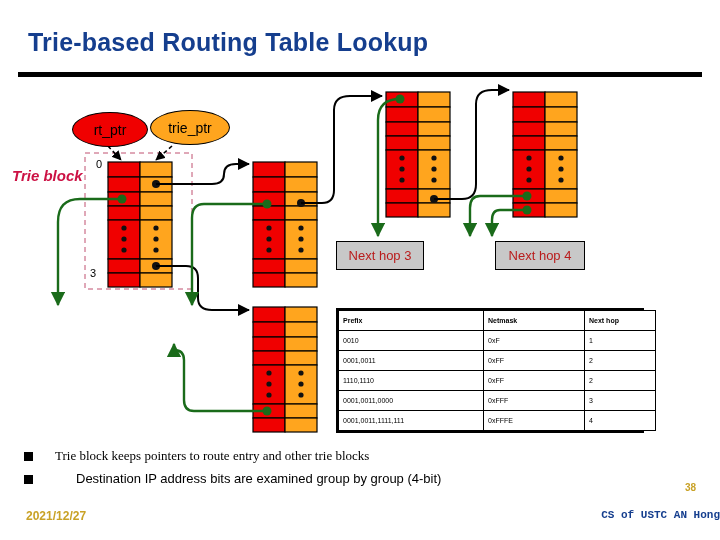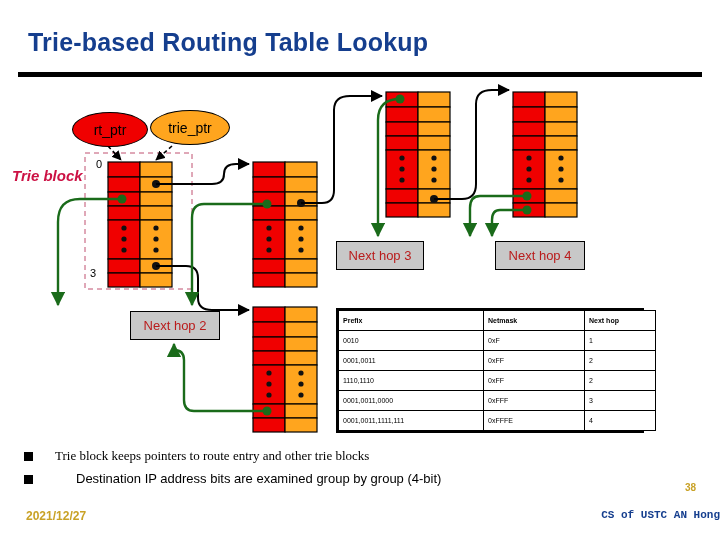--- a/index.html
+++ b/index.html
@@ -388,23 +388,20 @@
     <span>rt_ptr</span>
   </div>
   <div class="ellipse" id="trie-ptr-ellipse">
     <span>trie_ptr</span>
   </div>
 
   <div id="trie-block-label">Trie block</div>
   <div class="idx-label" id="idx-0">0</div>
   <div class="idx-label" id="idx-15">3</div>
 
-  <div class="nexthop" id="nexthop2">
-    <span>Next hop 2</span>
-  </div>
   <div class="nexthop" id="nexthop3">
     <span>Next hop 3</span>
   </div>
   <div class="nexthop" id="nexthop4">
     <span>Next hop 4</span>
   </div>
 
   <div id="route-table-outer"></div>
   <table id="route-table">
     <thead>

